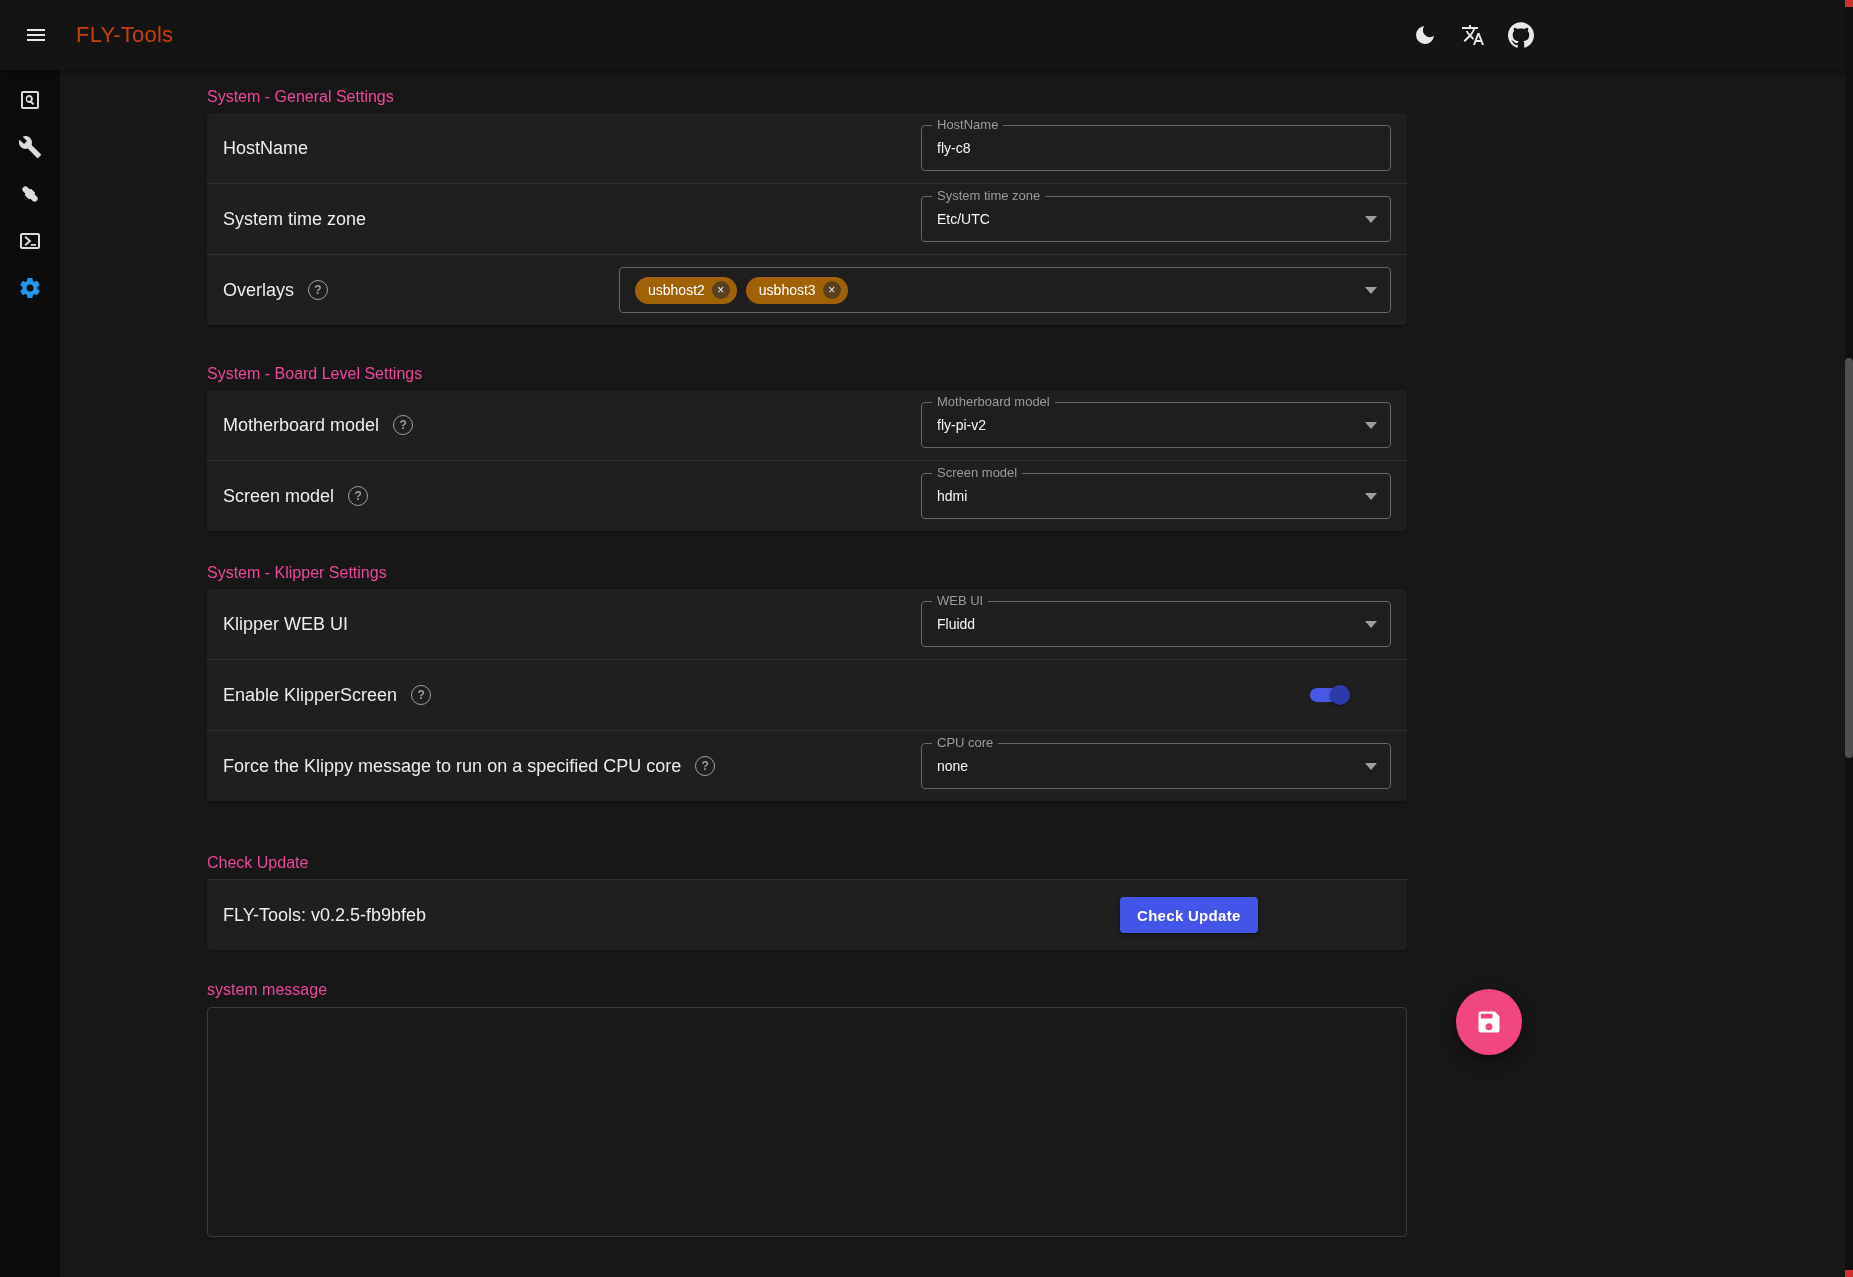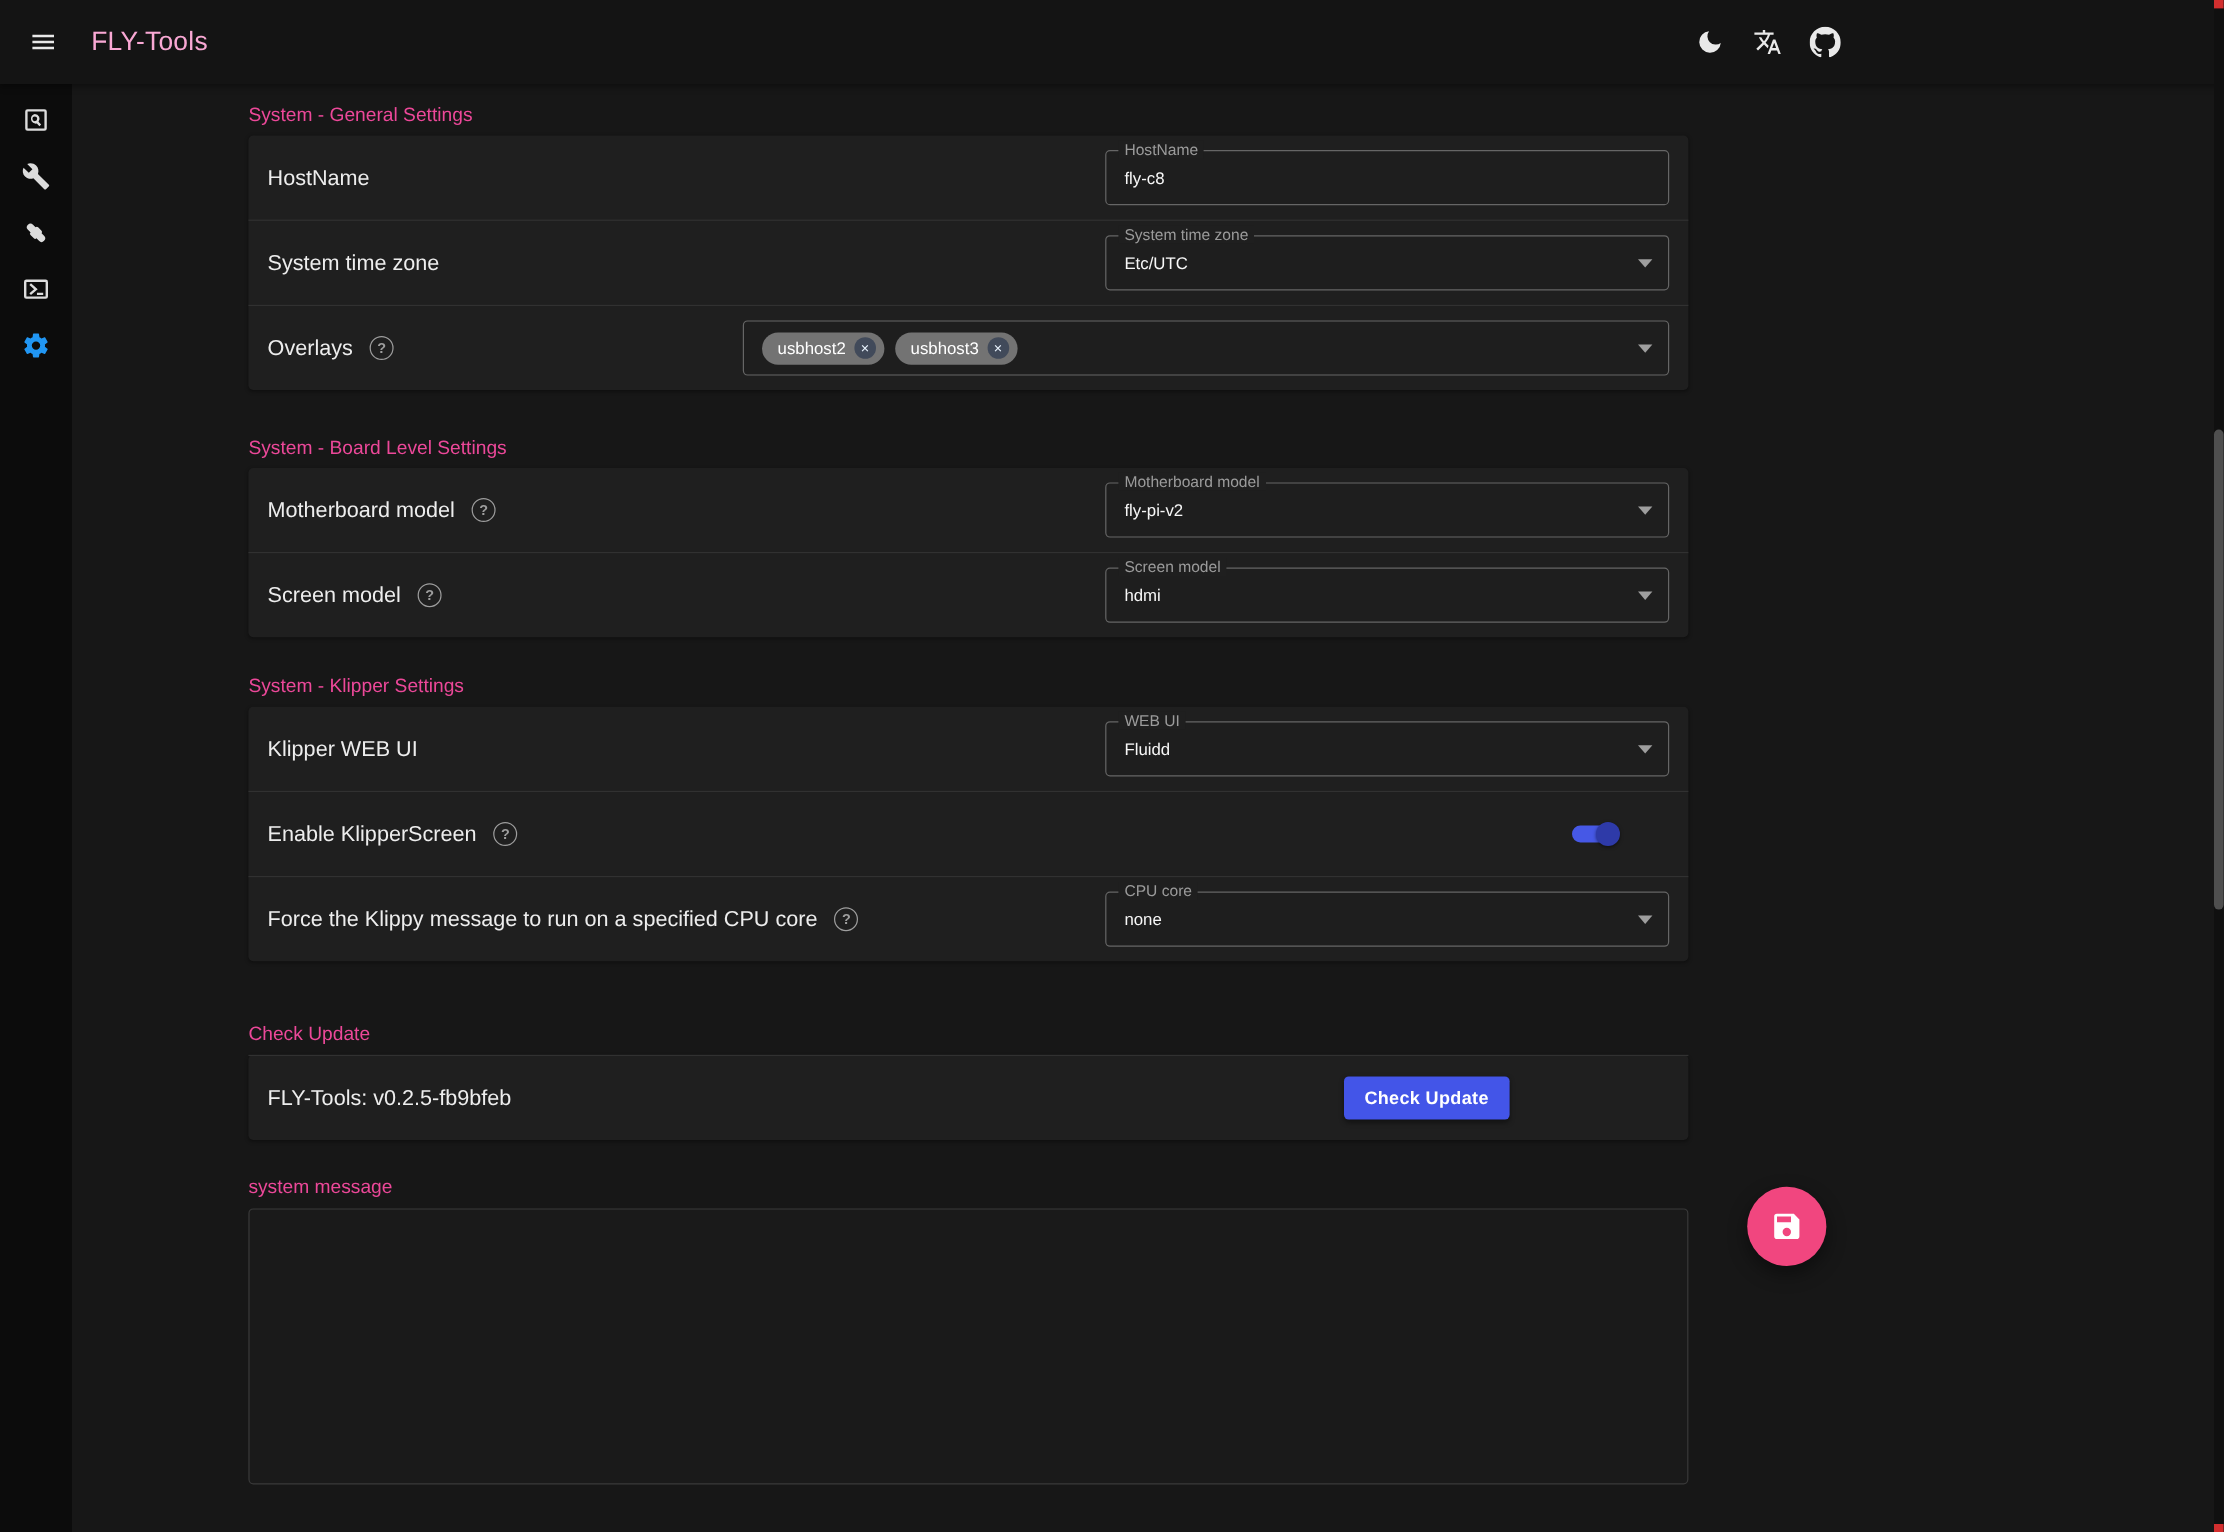--- a/index.html
+++ b/index.html
@@ -13,21 +13,21 @@
   
   .appbar {
     position:absolute; top:0; left:0; right:0; height:70px; background:#141414;
     display:flex; align-items:center; padding:0 308px 0 12px; z-index:20;
     box-shadow:0 2px 6px rgba(0,0,0,.45);
   }
   .icon-btn {
     width:48px; height:48px; background:none; border:none; color:#e9e9e9;
     display:flex; align-items:center; justify-content:center; cursor:pointer; padding:0; border-radius:50%;
   }
-  .appbar-title { font-size:22px; color:#f9a8d4; margin-left:16px; letter-spacing:.2px; }
+  .appbar-title { font-size:22px; color:#c2410c; margin-left:16px; letter-spacing:.2px; }
   .spacer { flex:1; }
   
   .sidebar {
     position:absolute; top:70px; left:0; bottom:0; width:60px; background:#0c0c0c;
     display:flex; flex-direction:column; align-items:center; padding-top:6px; z-index:15;
   }
   .nav-item { width:48px; height:47px; display:flex; align-items:center; justify-content:center; color:#dcdcdc; cursor:pointer; border-radius:4px; }
   .nav-item.active { color:#2196f3; }
   
   .main { position:absolute; top:70px; left:60px; right:0; bottom:0; background:#171717; overflow:hidden; }
@@ -56,21 +56,21 @@
     font-size:13px; color:#9b9b9b; line-height:15px;
   }
   .fvalue { font-size:14px; color:#f7f7f7; white-space:nowrap; }
   .chev {
     position:absolute; right:13px; top:50%; margin-top:-3px; width:0; height:0;
     border-left:6px solid transparent; border-right:6px solid transparent; border-top:7px solid #9e9e9e;
   }
   
   .chips { display:flex; gap:9px; align-items:center; }
   .chip {
-    height:27px; background:#737373; border-radius:14px; display:inline-flex; align-items:center;
+    height:27px; background:#a16207; border-radius:14px; display:inline-flex; align-items:center;
     gap:7px; padding:0 7px 0 13px; color:#ffffff; font-size:14px; cursor:pointer;
   }
   .chip-close {
     width:18px; height:18px; border-radius:50%; background:rgba(5,25,60,.45); color:#eaf4ff;
     font-size:12px; display:flex; align-items:center; justify-content:center; cursor:pointer; line-height:1;
   }
   
   .switch { position:relative; width:37px; height:14px; border-radius:7px; background:#4658e6; margin-right:44px; cursor:pointer; }
   .switch-thumb {
     position:absolute; right:-3px; top:-3px; width:20px; height:20px; border-radius:50%;

